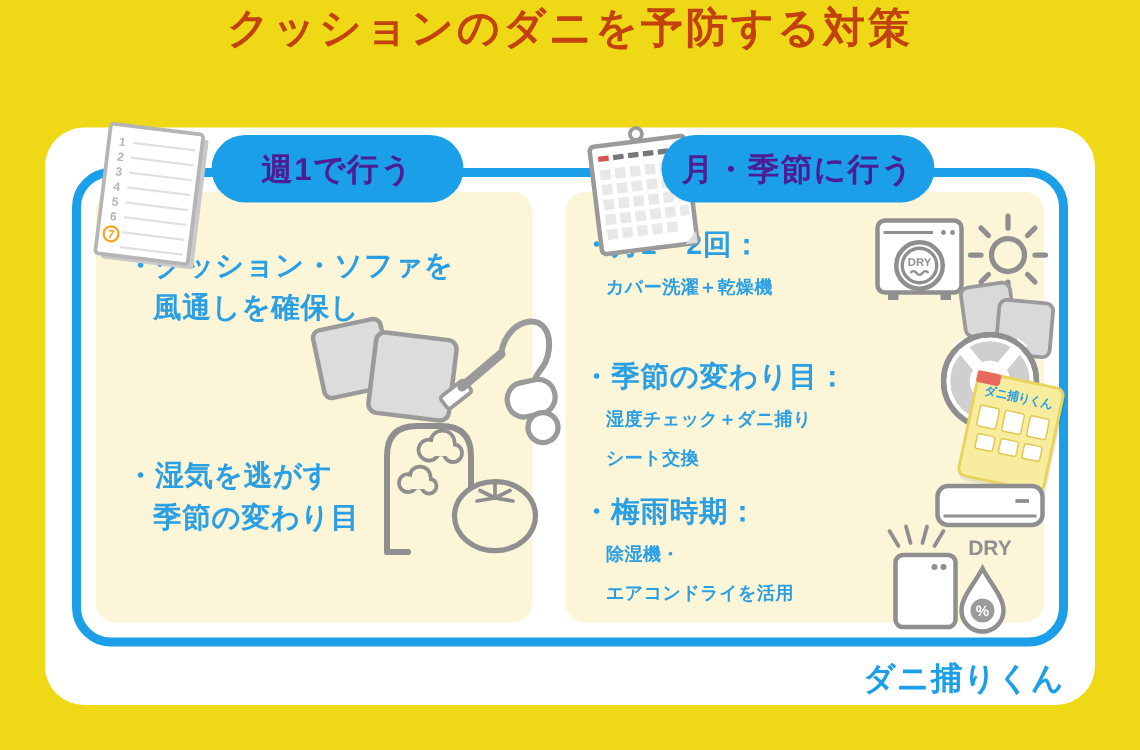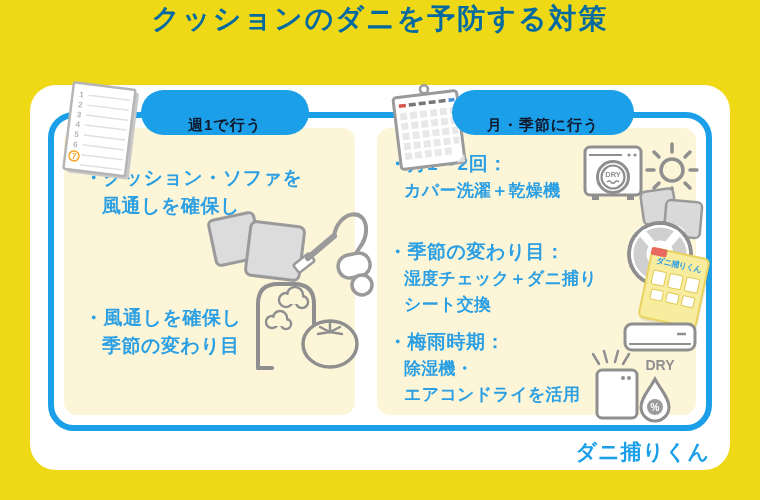--- a/index.html
+++ b/index.html
@@ -1,41 +1,41 @@
 <!DOCTYPE html>
 <html><head>
 <meta charset="utf-8">
 <style>
   html,body{margin:0;padding:0;}
   body{width:760px;height:500px;overflow:hidden;font-family:"Liberation Sans",sans-serif;}
   #canvas{position:relative;width:760px;height:500px;background:#EFD917;}
   .abs{position:absolute;}
 
-  .title{left:0;top:16;width:760px;text-align:center;color:#0369a1;
+  .title{left:0;top:16;width:760px;text-align:center;color:#c2410c;
          font-size:28px;font-weight:700;letter-spacing:2px;}
 
   .card{left:30px;top:85px;width:700px;height:385px;background:#ffffff;border-radius:26px;}
   .cream{background:#FCF5D8;border-radius:13px;}
   .cream-left{left:64px;top:128px;width:291px;height:287px;}
   .cream-right{left:377px;top:128px;width:319px;height:287px;}
   .frame{left:48px;top:112px;width:664px;height:319px;border:6px solid #1B9FE8;
          border-radius:26px;box-sizing:border-box;z-index:3;}
 
   .pill{height:45px;background:#1B9FE8;border-radius:24px;z-index:7;
-        display:flex;align-items:flex-end;justify-content:center;
-        color:#0f172a;font-size:15px;font-weight:700;letter-spacing:1px;}
+        display:flex;align-items:center;justify-content:center;
+        color:#4c1d95;font-size:21px;font-weight:700;letter-spacing:1px;}
   .pill-left{left:141px;top:90px;width:168px;}
-  .pill-right{left:452px;top:90px;width:182px;}
+  .pill-right{left:441px;top:90px;width:182px;}
 
   .blue-text{color:#2B9FE3;}
   .w-item{left:84px;z-index:4;font-size:19px;font-weight:700;line-height:28px;letter-spacing:0.5px;}
   .w-item .sub{padding-left:18px;}
   .m-item{left:388px;z-index:4;}
   .m-item .head{font-size:19px;font-weight:700;line-height:28px;letter-spacing:0.5px;}
-  .m-item .sub{font-size:17px;font-weight:600;line-height:26px;padding-left:16px;letter-spacing:0.3px;}
+  .m-item .sub{font-size:12px;font-weight:600;line-height:26px;padding-left:16px;letter-spacing:0.3px;}
 
   .icon{z-index:6;}
   .notepad{left:66px;top:84px;transform:rotate(7deg);}
   .calendar{left:392px;top:82px;transform:rotate(-7deg);}
   .vacuum{left:206px;top:196px;z-index:4;}
   .window-ill{left:250px;top:278px;z-index:4;}
   .dryer{left:582px;top:144px;}
   .sun{left:644px;top:140px;}
   .cushions{left:636px;top:186px;}
   .gauge{left:626px;top:220px;}
@@ -147,21 +147,21 @@
       </g>
       <path d="M61,84 L69,76 L69,84 Z" fill="#DDDDDD"></path>
     </svg>
   </div>
 
   <div class="abs w-item blue-text" style="top:164px">
     <div>・クッション・ソファを</div>
     <div class="sub">風通しを確保し</div>
   </div>
   <div class="abs w-item blue-text" style="top:304px">
-    <div>・風通しを確保し</div>
+    <div>・湿気を逃がす</div>
     <div class="sub">季節の変わり目</div>
   </div>
 
   <div class="abs icon vacuum">
     <svg width="168" height="104" viewBox="0 0 168 104">
       <rect x="6" y="20" width="46" height="46" rx="5" transform="rotate(-12 29 43)" fill="#DCDCDC" stroke="#9A9A9A" stroke-width="3"></rect>
       <rect x="42" y="28" width="54" height="54" rx="6" transform="rotate(7 69 55)" fill="#DCDCDC" stroke="#9A9A9A" stroke-width="3"></rect>
       <rect x="88" y="62" width="20" height="10" rx="2" transform="rotate(-38 98 67)" fill="#ffffff" stroke="#9A9A9A" stroke-width="2.5"></rect>
       <line x1="102" y1="62" x2="128" y2="40" stroke="#9A9A9A" stroke-width="6" stroke-linecap="round"></line>
       <path d="M128,40 C132,14 162,10 160,36 C159,50 150,52 150,60" fill="none" stroke="#9A9A9A" stroke-width="4" stroke-linecap="round"></path>

